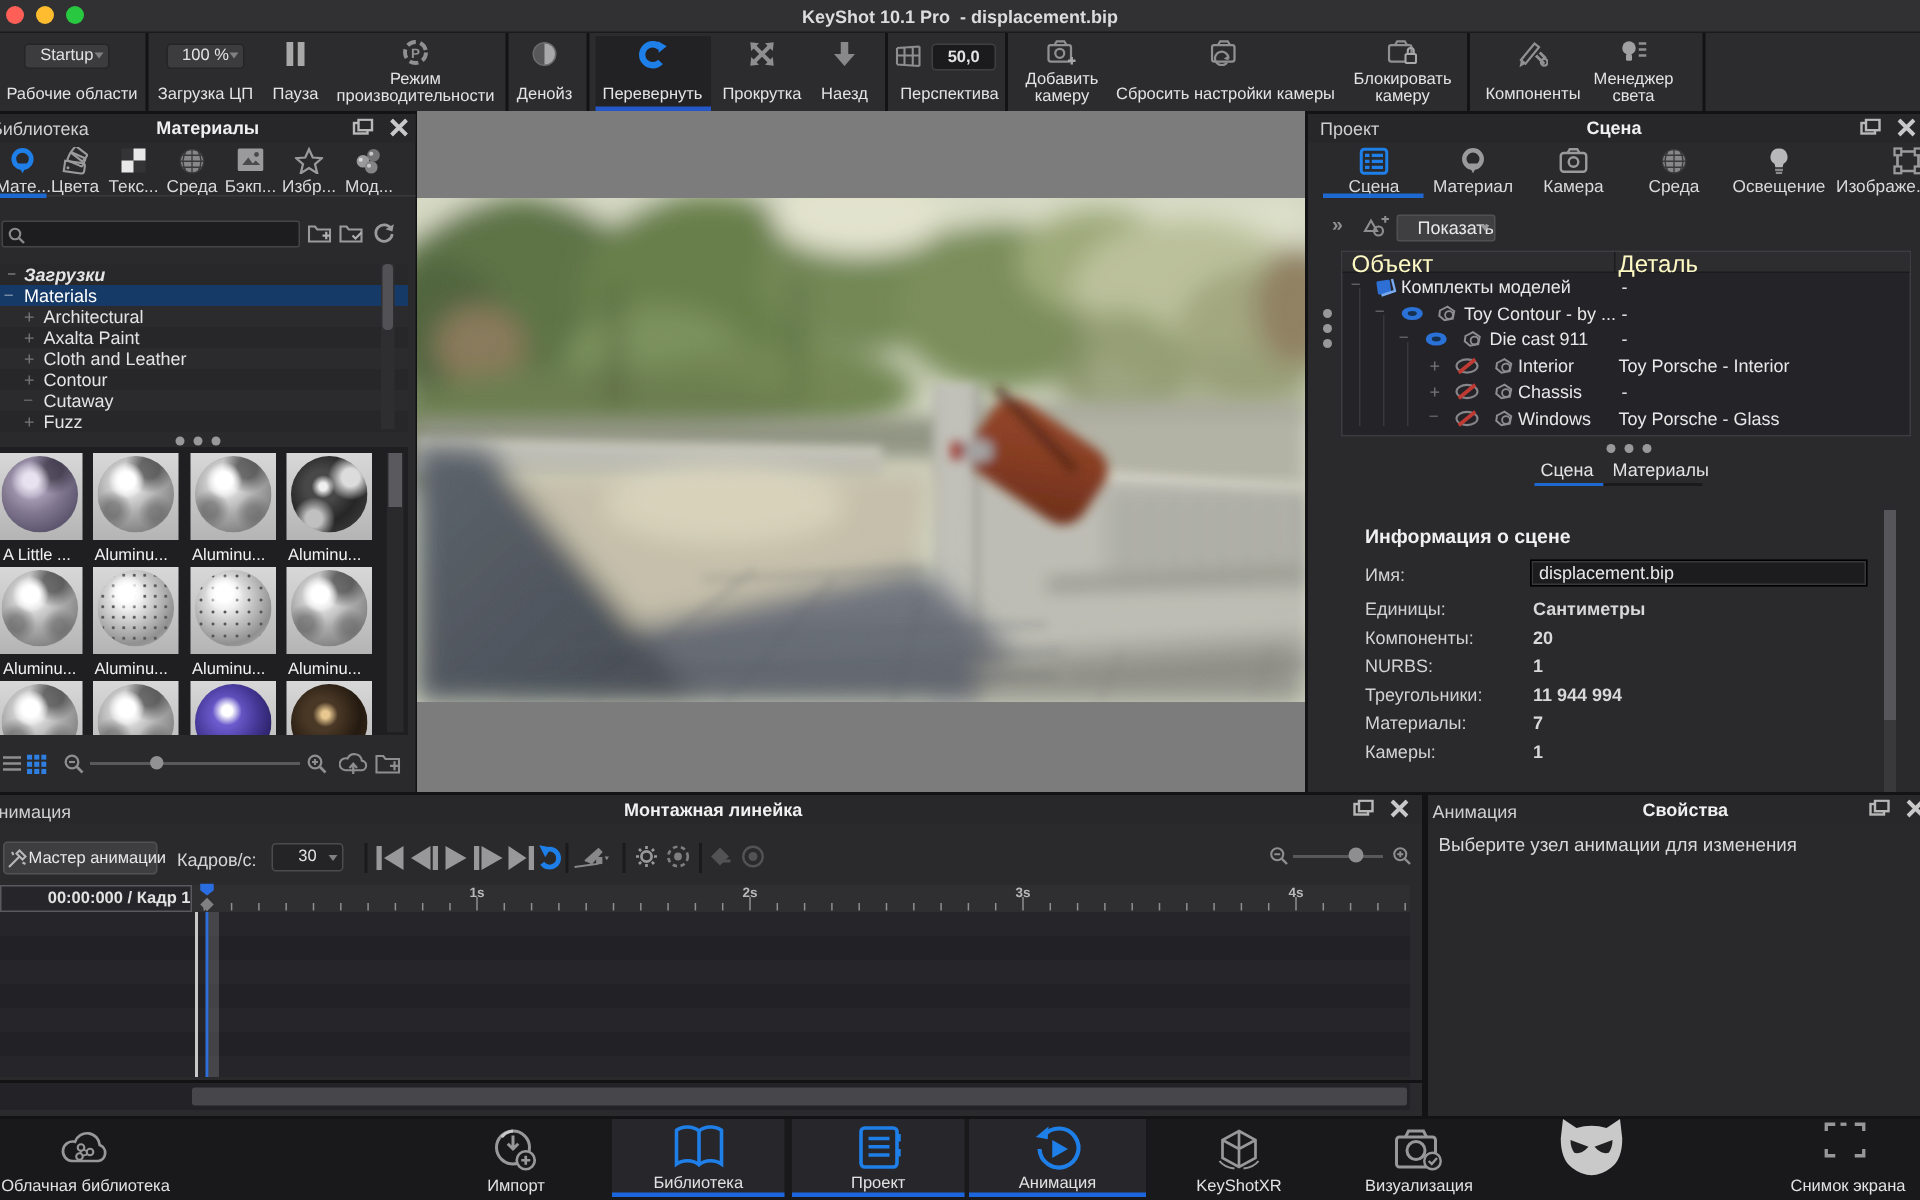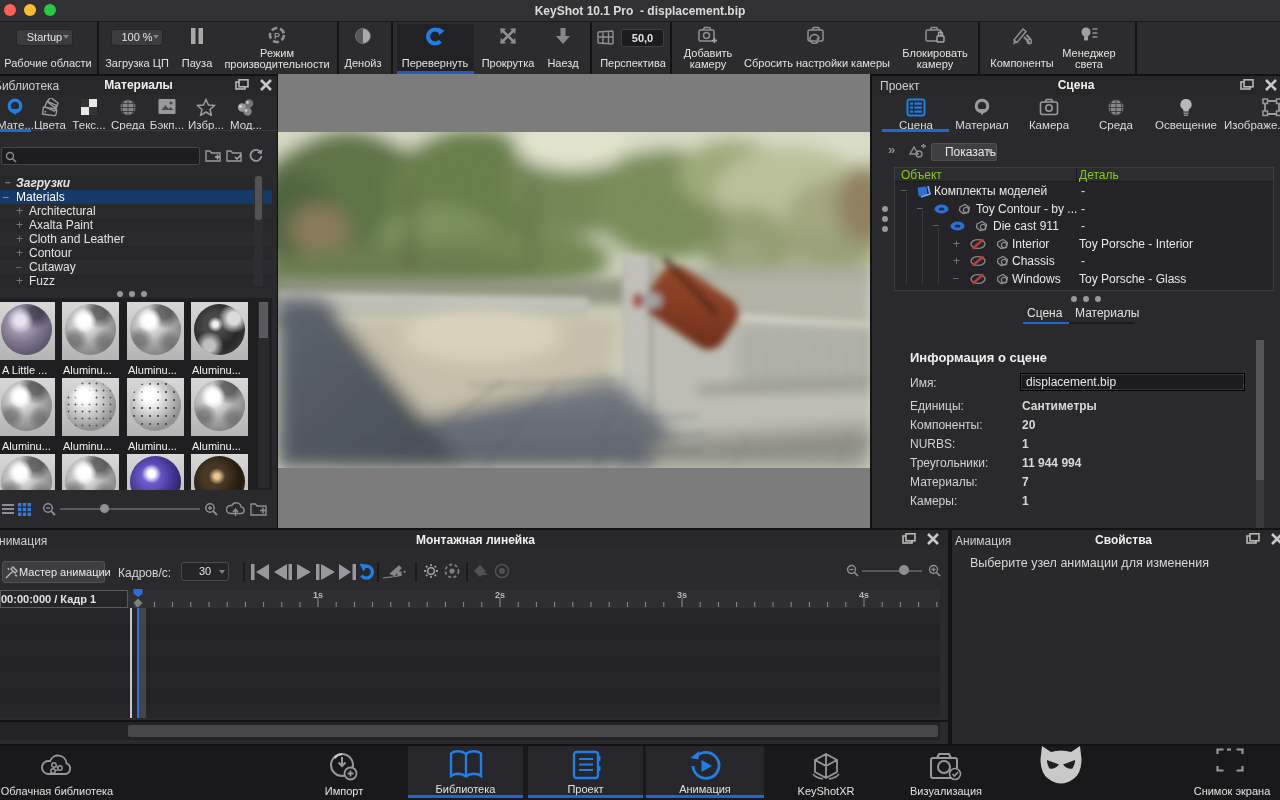--- a/index.html
+++ b/index.html
@@ -60,21 +60,21 @@
  radial-gradient(circle at 40% 40%,#4a3826 0 25%,#241a10 60%,#382a18 90%)}
 #viewport{position:absolute;left:278px;top:74px;width:592px;height:454px;background:#7c7c7c}
 #vpimg{position:absolute;left:0;top:58px;width:592px;height:336px;overflow:hidden}
 #timeline{position:absolute;left:0;top:530px;width:948px;height:214px;background:#2a2a2d}
 #props{position:absolute;left:952px;top:530px;width:328px;height:214px;background:#29292c}
 #dock{position:absolute;left:0;top:746px;width:1280px;height:54px;background:#19191b}
 .dtile{position:absolute;top:0;height:52px;background:#26262b}
 .dlab{position:absolute;bottom:3px;left:50%;transform:translateX(-50%);color:#e2e2e2;font-size:11px;white-space:pre}
 .dicon{position:absolute;top:4px;left:50%;transform:translateX(-50%)}
 .dblue{position:absolute;bottom:0;height:3px;background:#1c66dd;left:0;width:100%}
-.thead-cell{color:#84cc16;font-size:12px;position:absolute;top:2px}
+.thead-cell{color:#fef9c3;font-size:16px;position:absolute;top:2px}
 .trow2{position:absolute;left:0;width:100%;height:17.5px;font-size:12px;color:#e8e8e8}
 .tdash{position:absolute;top:1px;color:#77777a}
 .tname{position:absolute;top:1px;white-space:pre}
 .infolab{position:absolute;left:38px;color:#d2d2d2;font-size:12px}
 .infoval{position:absolute;left:150px;color:#d8d8d8;font-size:12px;font-weight:bold;white-space:pre}
 </style></head>
 <body>
 
 <div id="titlebar">
   <span class="light" style="left:4px;background:#ff5f57"></span>
@@ -719,21 +719,21 @@
       <path d="M3.5 5.5 h4" stroke="#8e8e90" stroke-width="1.3"></path>
     </svg>
   <div class="abs" style="left:862px;top:40px;width:60px;height:2px;background:#58585b"></div>
   <div class="abs" style="left:899px;top:35px;width:10px;height:10px;border-radius:50%;background:#8e8e90"></div>
   <svg class="abs" style="left:928px;top:34px" width="13" height="13" viewBox="0 0 13 13">
       <circle cx="5.5" cy="5.5" r="4" fill="none" stroke="#8e8e90" stroke-width="1.4"></circle>
       <path d="M8.6 8.6 L12 12" stroke="#8e8e90" stroke-width="1.6"></path>
       <path d="M3.5 5.5 h4 M5.5 3.5 v4" stroke="#8e8e90" stroke-width="1.3"></path>
     </svg>
 
-  <div class="abs" style="left:0;top:60px;width:128px;height:18px;background:#26262a;border:1px solid #5a5a5e;color:#e2e2e2;font-size:11px;font-weight:bold;text-align:left;line-height:17px">00:00:000 / Кадр 1</div>
+  <div class="abs" style="left:0;top:60px;width:128px;height:18px;background:#26262a;border:1px solid #5a5a5e;color:#e2e2e2;font-size:11px;font-weight:bold;text-align:right;line-height:17px">00:00:000 / Кадр 1</div>
   <div class="abs" id="ruler" style="left:128px;top:60px;width:812px;height:18px;background:#2f2f32">
     <svg width="812" height="18" viewBox="0 0 812 18">
       <g stroke="#8e8e90" stroke-width="1">
         <path d="M8.2 12 v5 M26.4 12 v5 M44.6 12 v5 M62.8 12 v5 M81 12 v5 M99.2 12 v5 M117.4 12 v5 M135.6 12 v5 M153.8 12 v5 M172 12 v5 M190 8 v9 M208.2 12 v5 M226.4 12 v5 M244.6 12 v5 M262.8 12 v5 M281 12 v5 M299.2 12 v5 M317.4 12 v5 M335.6 12 v5 M353.8 12 v5 M372 8 v9 M390.2 12 v5 M408.4 12 v5 M426.6 12 v5 M444.8 12 v5 M463 12 v5 M481.2 12 v5 M499.4 12 v5 M517.6 12 v5 M535.8 12 v5 M554 8 v9 M572.2 12 v5 M590.4 12 v5 M608.6 12 v5 M626.8 12 v5 M645 12 v5 M663.2 12 v5 M681.4 12 v5 M699.6 12 v5 M717.8 12 v5 M736 8 v9 M754.2 12 v5 M772.4 12 v5 M790.6 12 v5 M808.8 12 v5"></path>
       </g>
       <g fill="#b8b8ba" font-size="9" font-weight="bold" text-anchor="middle" font-family="Liberation Sans">
         <text x="190" y="8">1s</text>
           <text x="372" y="8">2s</text>
           <text x="554" y="8">3s</text>
           <text x="736" y="8">4s</text>
@@ -757,21 +757,21 @@
 <div id="props">
   <div class="phead" style="background:#28282b">
       <span style="position:absolute;left:3px;top:4px">Анимация</span>
       <b style="position:absolute;left:143px;top:3px">Свойства</b>
     <svg class="wicons" viewBox="0 0 40 13" style="right:-4px">
         <rect x="3" y="3" width="9" height="7" fill="none" stroke="#b8b8b8" stroke-width="1.6"></rect>
         <rect x="6" y="0.8" width="9" height="7" fill="#28282b" stroke="#b8b8b8" stroke-width="1.6"></rect>
         <path d="M28 1 L38 11 M38 1 L28 11" stroke="#c8c8c8" stroke-width="2.6"></path>
       </svg>
   </div>
-  <div class="abs" style="left:18px;top:26px;color:#d8d8d8;font-size:12.5px">Выберите узел анимации для изменения</div>
+  <div class="abs" style="left:7px;top:26px;color:#d8d8d8;font-size:12.5px">Выберите узел анимации для изменения</div>
 </div>
 
 <div id="dock">
   <div class="abs" style="left:30px;top:2px;width:54px;height:50px">
     <svg class="dicon" width="34" height="28" viewBox="0 0 34 28">
         <path d="M8 22 a6.5 6.5 0 1 1 2 -12.8 a8.5 8.5 0 0 1 16.5 2.2 a5.5 5.5 0 0 1 -1 10.6 Z" fill="none" stroke="#98989a" stroke-width="1.8"></path>
         <circle cx="14" cy="13" r="2.2" fill="none" stroke="#98989a" stroke-width="1.4"></circle>
         <circle cx="20" cy="16" r="2.2" fill="none" stroke="#98989a" stroke-width="1.4"></circle>
         <circle cx="13" cy="19" r="2.2" fill="none" stroke="#98989a" stroke-width="1.4"></circle>
         <path d="M15.8 14.5 l2.5 1 M14 15 l-0.5 2.2 M18 17.8 l-3.4 0.8" stroke="#98989a" stroke-width="1.2"></path>

